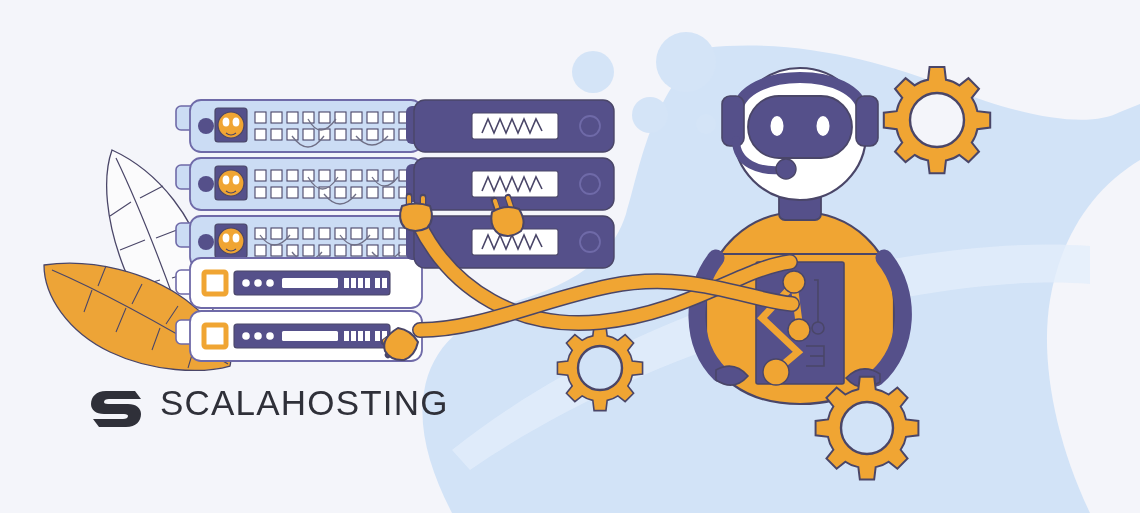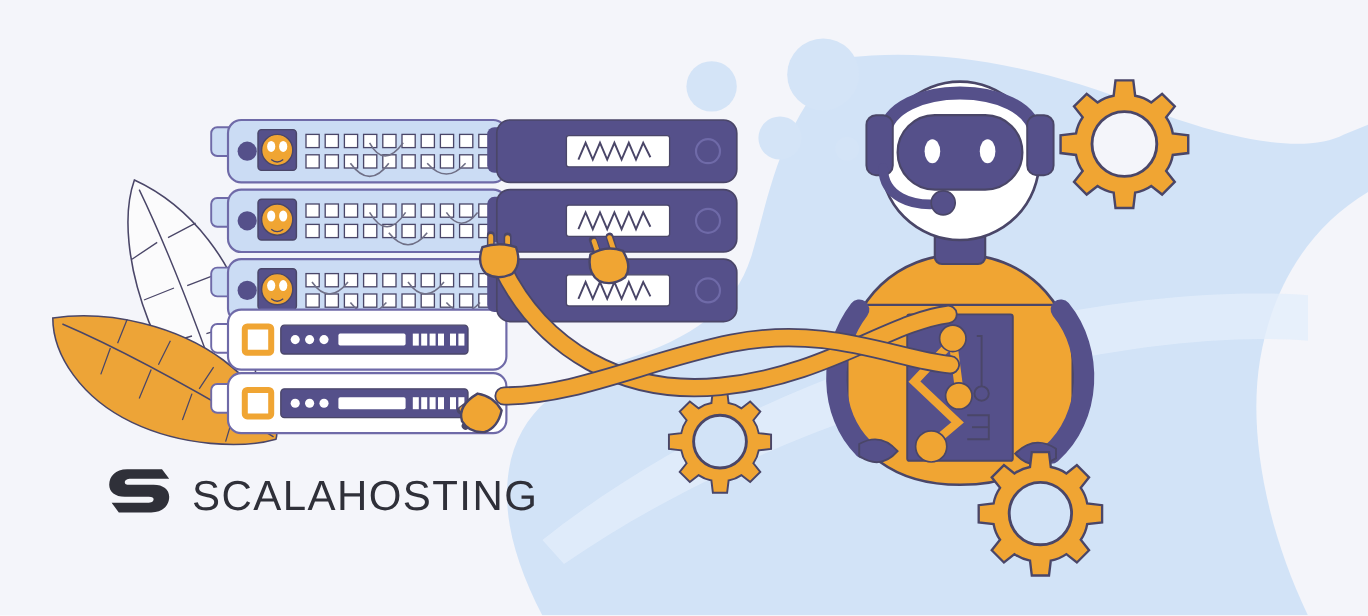--- a/index.html
+++ b/index.html
@@ -14,21 +14,21 @@
     height:513px;
     overflow:hidden;
     background:#f4f5fa;
   }
   #stage svg{display:block;}
   .logo-wrap{
     position:absolute;
     left:88px;
     top:385px;
     display:flex;
-    align-items:center;
+    align-items:flex-start;
     gap:16px;
   }
   .logo-text{
     font-family:"Liberation Sans", sans-serif;
     font-size:35px;
     letter-spacing:1.2px;
     color:#2f3039;
     font-weight:400;
     white-space:nowrap;
     line-height:1;

